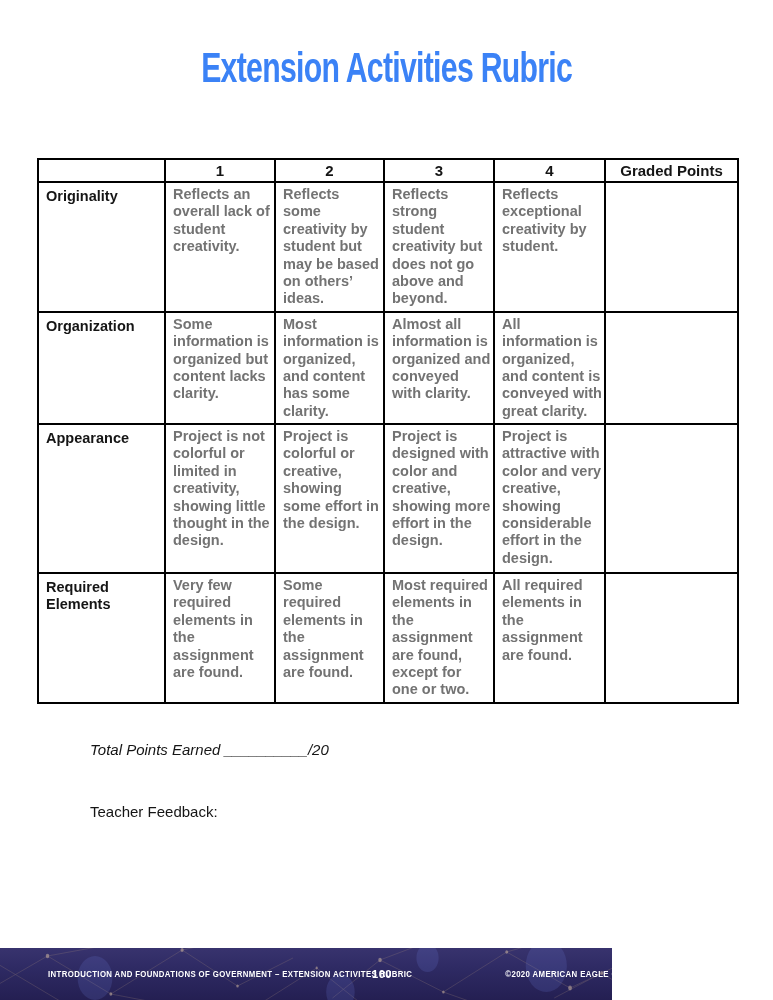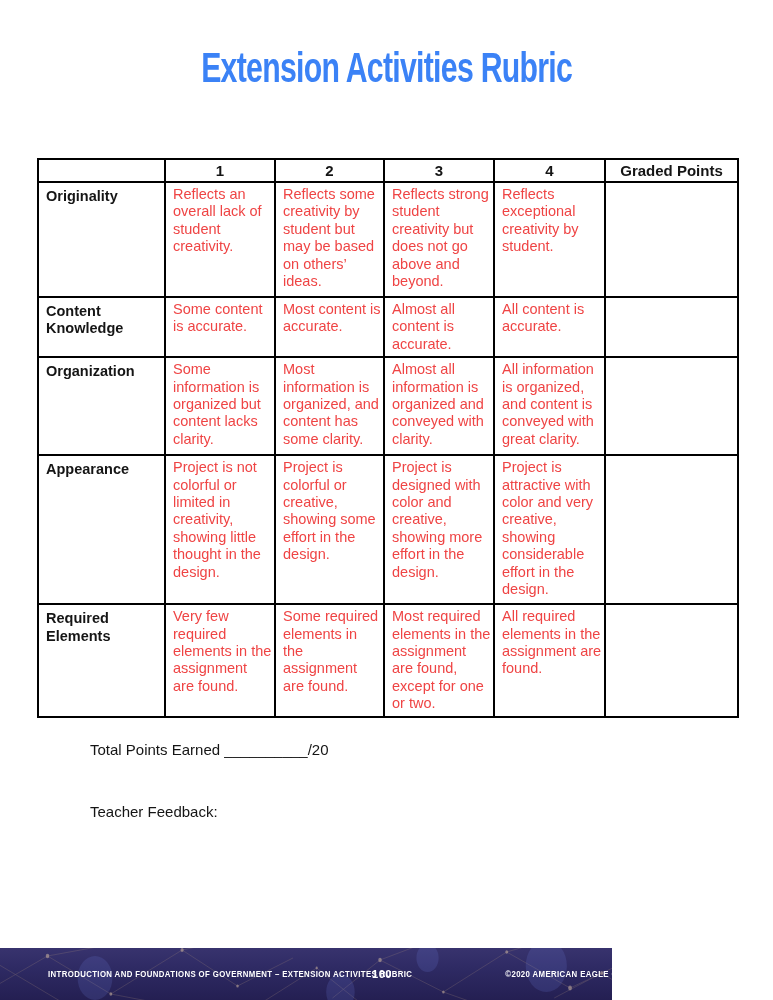--- a/index.html
+++ b/index.html
@@ -50,27 +50,28 @@
     vertical-align: middle;
     font-weight: 700;
     font-size: 15px;
     height: 23px;
     padding: 1px 2px;
   }
   table.rubric th.row-label {
     font-weight: 700;
     padding-top: 5px;
   }
-  table.rubric td { font-weight: 400; color: #ef4444; }
+  table.rubric td { font-weight: 700; color: #737373; }
 
   
   .total-points {
     position: absolute;
     top: 741px; left: 90px;
     font-size: 15px;
+    font-style: italic;
   }
   .teacher-feedback {
     position: absolute;
     top: 803px; left: 90px;
     font-size: 15px;
   }
 
   
   .footer {
     position: absolute;
@@ -132,28 +133,20 @@
       <th>Graded Points</th>
     </tr>
   </thead>
   <tbody>
     <tr style="height:115px">
       <th class="row-label">Originality</th>
       <td>Reflects an overall lack of student creativity.</td>
       <td>Reflects some creativity by student but may be based on others’ ideas.</td>
       <td>Reflects strong student creativity but does not go above and beyond.</td>
       <td>Reflects exceptional creativity by student.</td>
-      <td></td>
-    </tr>
-    <tr style="height:57px">
-      <th class="row-label">Content Knowledge</th>
-      <td>Some content is accurate.</td>
-      <td>Most content is accurate.</td>
-      <td>Almost all content is accurate.</td>
-      <td>All content is accurate.</td>
       <td></td>
     </tr>
     <tr style="height:98px">
       <th class="row-label">Organization</th>
       <td>Some information is organized but content lacks clarity.</td>
       <td>Most information is organized, and content has some clarity.</td>
       <td>Almost all information is organized and conveyed with clarity.</td>
       <td>All information is organized, and content is conveyed with great clarity.</td>
       <td></td>
     </tr>

